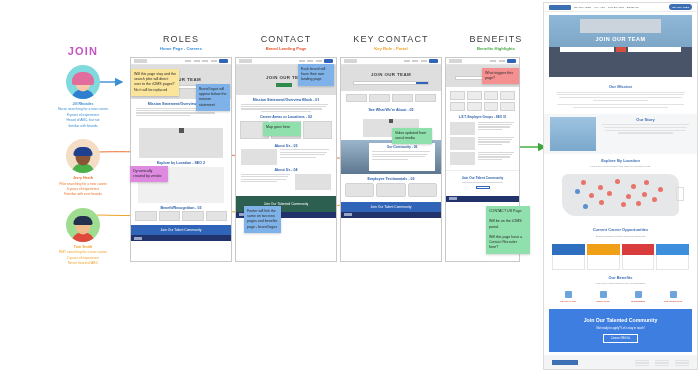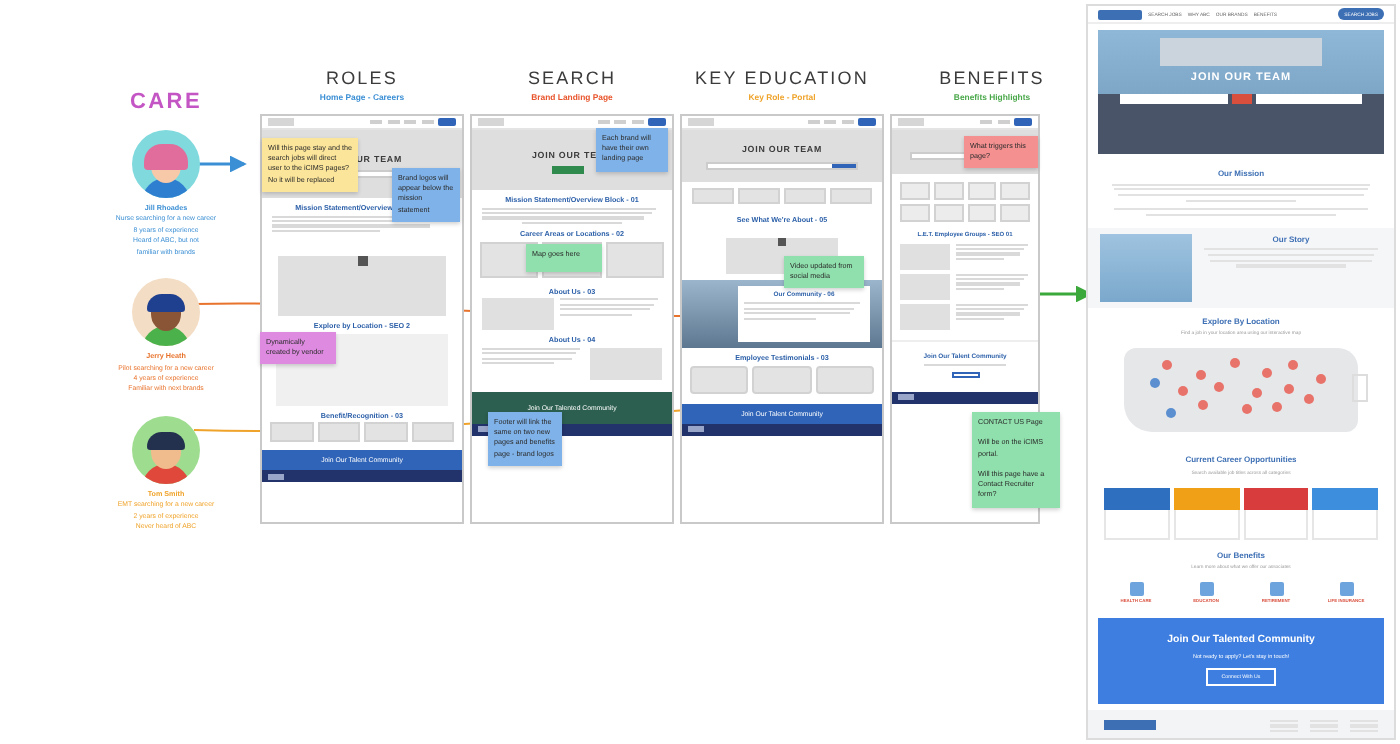--- a/index.html
+++ b/index.html
@@ -190,21 +190,21 @@
       </marker>
     </defs>
     <line x1="97" y1="82" x2="122" y2="82" stroke="#3b8fd4" stroke-width="1.4" marker-end="url(#ab)"></line>
     <path d="M97,152 C180,150 240,160 437,158" stroke="#e8732c" stroke-width="1" fill="none" marker-end="url(#ao)"></path>
     <path d="M97,215 C200,218 260,208 330,206" stroke="#efa32a" stroke-width="1" fill="none"></path>
     <path d="M330,206 C360,204 380,200 400,198" stroke="#efa32a" stroke-width="1" fill="none" marker-end="url(#ag)"></path>
     <line x1="520" y1="147" x2="545" y2="147" stroke="#3aa83a" stroke-width="1.4" marker-end="url(#agr)"></line>
   </svg>
 
   <div class="roles">
-    <div class="roles-title">CARE</div>
+    <div class="roles-title">JOIN</div>
 
     <div class="persona">
       <div class="avatar av-a">
         <div class="body-sh b-a"></div>
         <div class="face f-a"></div>
         <div class="hair h-a"></div>
       </div>
       <div class="p-name c-blue">Jill Rhoades</div>
       <div class="p-desc c-blue">Nurse searching for a new career</div>
       <div class="p-desc c-blue">8 years of experience</div>
@@ -235,25 +235,25 @@
       <div class="p-desc c-gold">2 years of experience</div>
       <div class="p-desc c-gold">Never heard of ABC</div>
     </div>
   </div>
 
   <div class="colhead" style="left:126px; top:34px;">
     <div class="ttl">ROLES</div>
     <div class="sub" style="color:#3b8fd4;">Home Page - Careers</div>
   </div>
   <div class="colhead" style="left:231px; top:34px;">
-    <div class="ttl">SEARCH</div>
+    <div class="ttl">CONTACT</div>
     <div class="sub" style="color:#e8552c;">Brand Landing Page</div>
   </div>
   <div class="colhead" style="left:336px; top:34px;">
-    <div class="ttl">KEY EDUCATION</div>
+    <div class="ttl">KEY CONTACT</div>
     <div class="sub" style="color:#efa32a;">Key Role - Portal</div>
   </div>
   <div class="colhead" style="left:441px; top:34px;">
     <div class="ttl">BENEFITS</div>
     <div class="sub" style="color:#4aa84a;">Benefits Highlights</div>
   </div>
 
   <div class="frame" style="left:130px; top:57px; width:102px; height:205px;">
     <div class="wf-topbar">
       <div class="wf-logo"></div>

